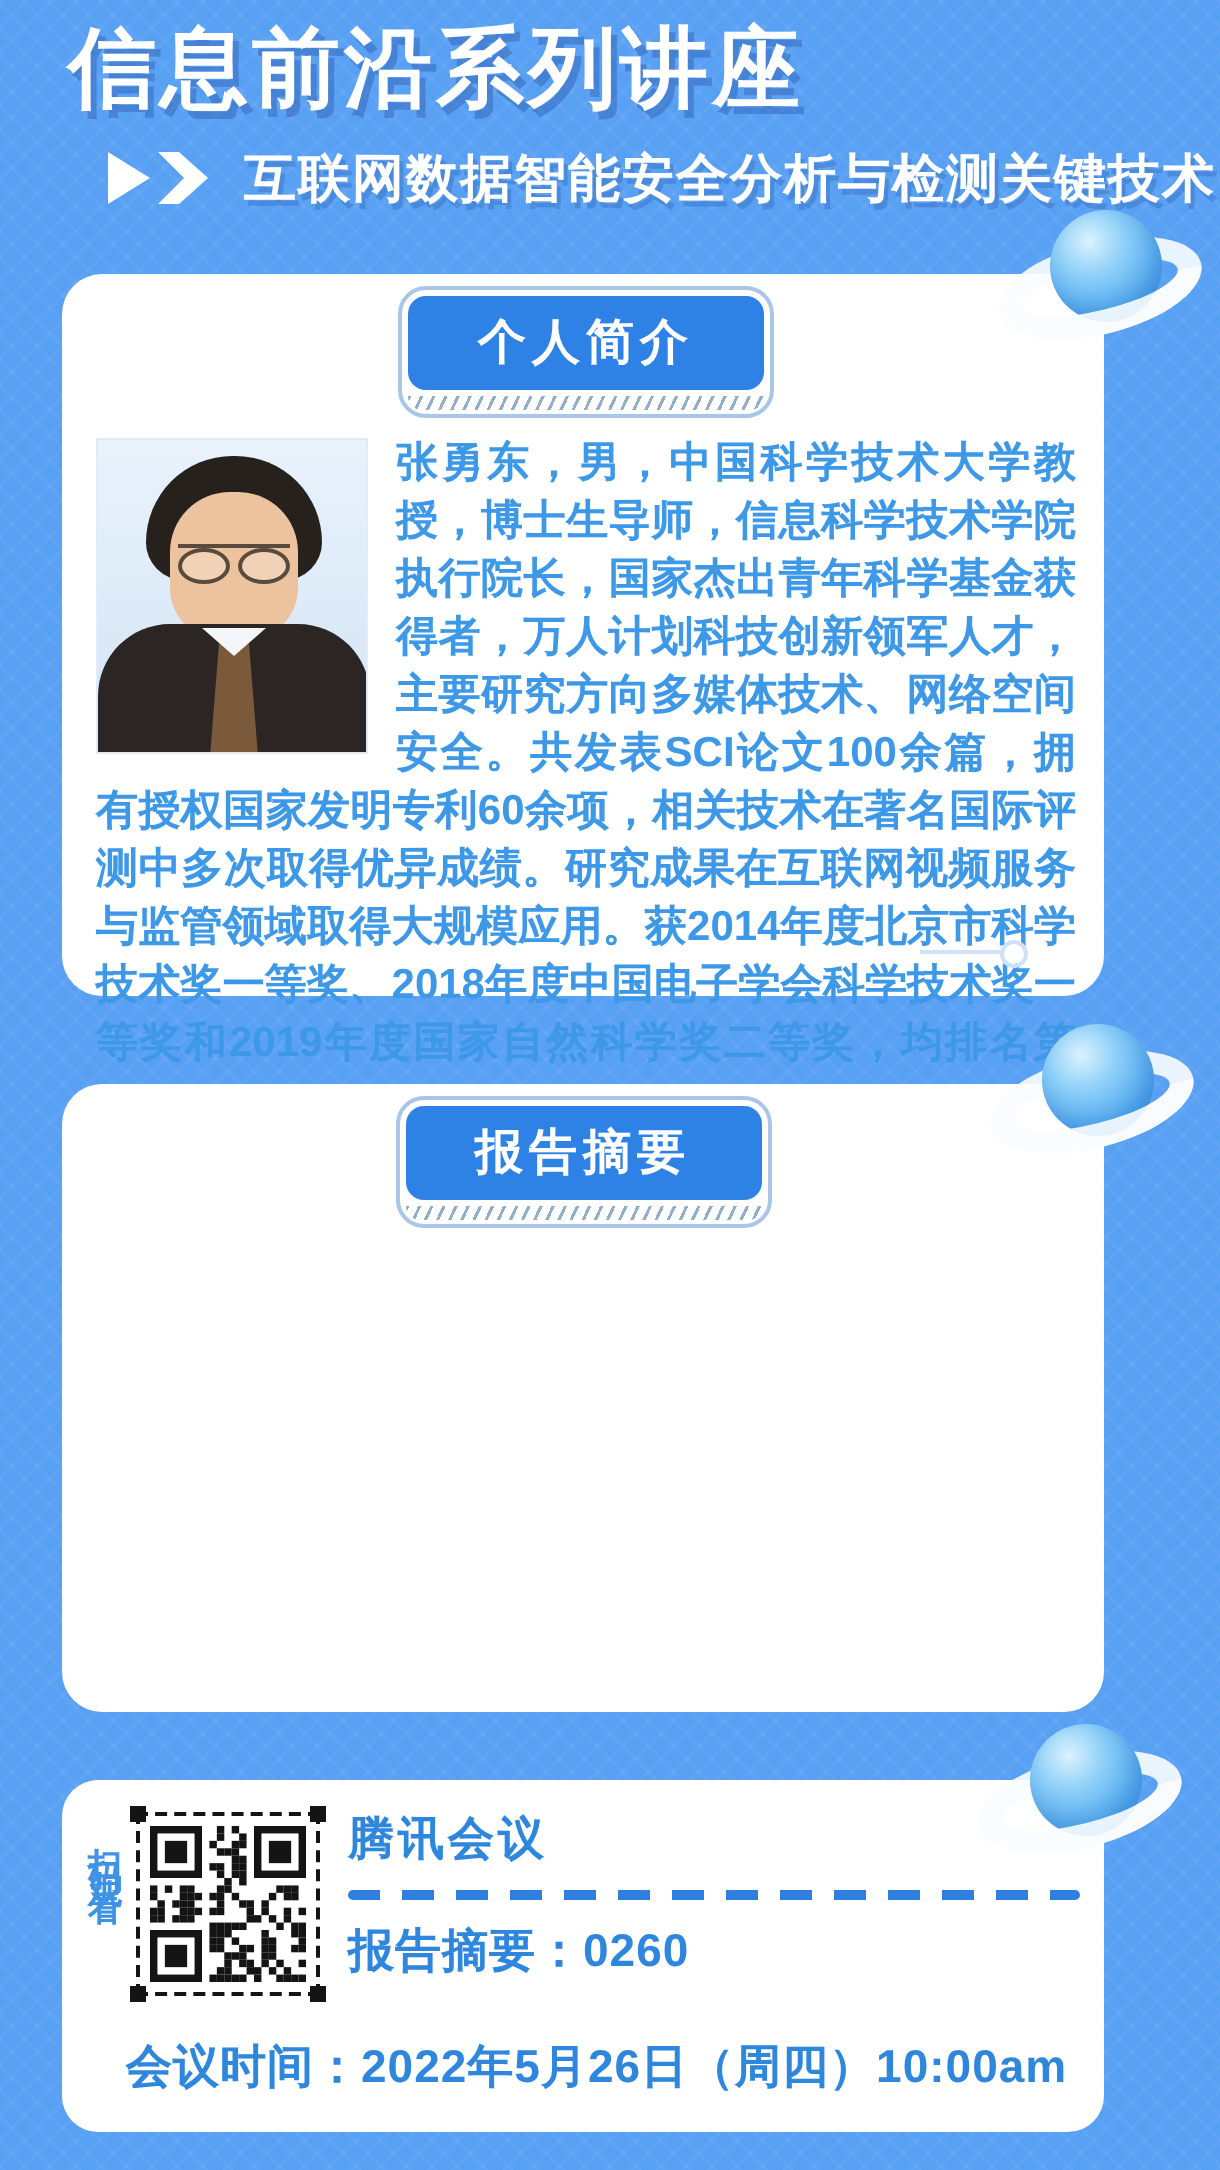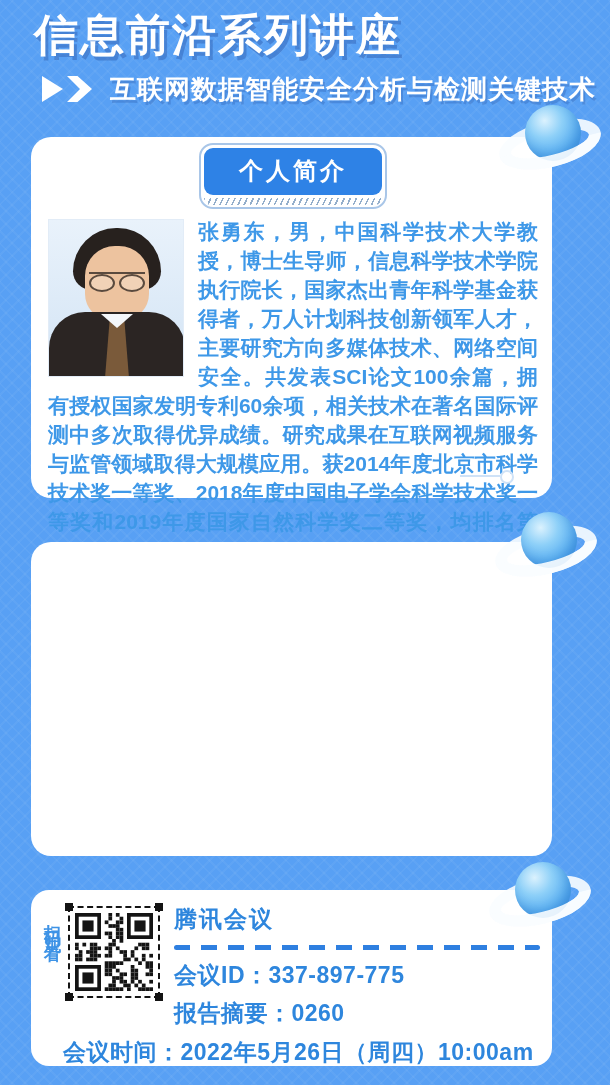--- a/index.html
+++ b/index.html
@@ -9,21 +9,21 @@
     background-color:#58a0f4;
     background-image:
       repeating-linear-gradient(45deg, rgba(255,255,255,.045) 0 2px, transparent 2px 9px),
       repeating-linear-gradient(-45deg, rgba(255,255,255,.045) 0 2px, transparent 2px 9px);
   }
   
   .main-title{
     margin:10px 0 0 34px;font-size:44px;line-height:50px;font-weight:900;color:#ffffff;
     letter-spacing:2px;text-shadow:3px 4px 0 rgba(47,94,176,.45);
   }
-  .subtitle-row{display:flex;align-items:center;margin:14px 0 0 42px;height:30px;}
+  .subtitle-row{display:flex;align-items:center;margin:14px 0 0 54px;height:30px;}
   .arrow-tri{width:21px;height:26px;background:#fff;clip-path:polygon(0 0,100% 50%,0 100%);
     filter:drop-shadow(2px 3px 0 rgba(47,94,176,.35));}
   .arrow-chev{width:25px;height:26px;margin-left:4px;background:#fff;
     clip-path:polygon(0 0,42% 0,100% 50%,42% 100%,0 100%,52% 50%);
     filter:drop-shadow(2px 3px 0 rgba(47,94,176,.35));}
   .subtitle-text{margin-left:18px;font-size:26px;font-weight:800;color:#ffffff;
     letter-spacing:1px;text-shadow:2px 3px 0 rgba(47,94,176,.35);}
   
   .card{position:relative;margin-left:31px;width:521px;background:#ffffff;border-radius:20px;
     box-sizing:border-box;}
@@ -117,20 +117,24 @@
       <span class="collar"></span>
     </span><span>张勇东，男，中国科学技术大学教授，博士生导师，信息科学技术学院执行院长，国家杰出青年科学基金获得者，万人计划科技创新领军人才，主要研究方向多媒体技术、网络空间安全。共发表SCI论文100余篇，拥有授权国家发明专利60余项，相关技术在著名国际评测中多次取得优异成绩。研究成果在互联网视频服务与监管领域取得大规模应用。获2014年度北京市科学技术奖一等奖、2018年度中国电子学会科学技术奖一等奖和2019年度国家自然科学奖二等奖，均排名第一。</span>
   </div>
   <div class="orbit-doodle">
     <span class="line"></span>
       <span class="dot"></span>
   </div>
 </div>
 
 <div class="card card2">
+  <div class="badge-wrap">
+    <div class="badge-btn">报告摘要</div>
+    <div class="badge-hatch"></div>
+  </div>
 </div>
 
 <div class="card card3">
   <div class="meet-row">
     <div class="scan-label">扫码观看</div>
     <div class="qr-frame">
       <span class="c tl"></span>
         <span class="c tr"></span>
         <span class="c bl"></span>
         <span class="c br"></span>
@@ -266,21 +270,20 @@
           <rect x="60" y="4" width="20" height="20" fill="#ffffff"></rect>
           <rect x="64" y="8" width="12" height="12" fill="#141414"></rect>
           <rect x="0" y="56" width="28" height="28" fill="#141414"></rect>
           <rect x="4" y="60" width="20" height="20" fill="#ffffff"></rect>
           <rect x="8" y="64" width="12" height="12" fill="#141414"></rect>
         </svg>
     </div>
     <div class="meet-col">
       <div class="platform">腾讯会议</div>
       <div class="meet-divider"></div>
-      <div class="meet-line"><span>会议ID：</span><span>337-897-775</span></div>
       <div class="meet-line"><span>报告摘要：</span><span>0260</span></div>
     </div>
   </div>
   <div class="time-line"><span>会议时间：</span><span>2022年5月26日（周四）10:00am</span></div>
 </div>
 
 <div class="planet p1">
   <span class="ring"></span>
   <span class="sphere"></span>
   <span class="ring front"></span>

